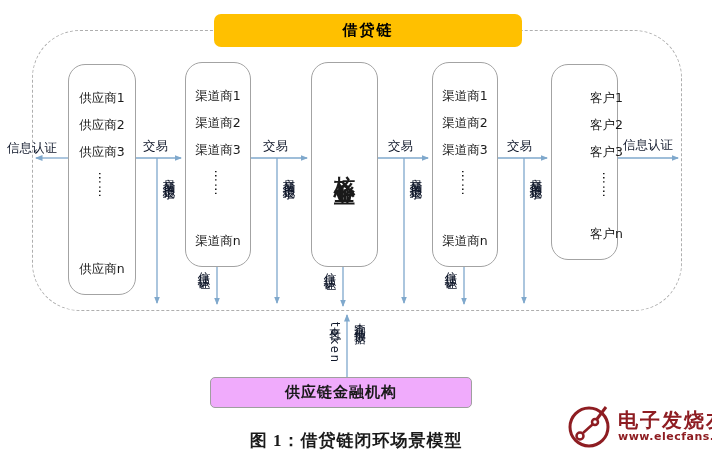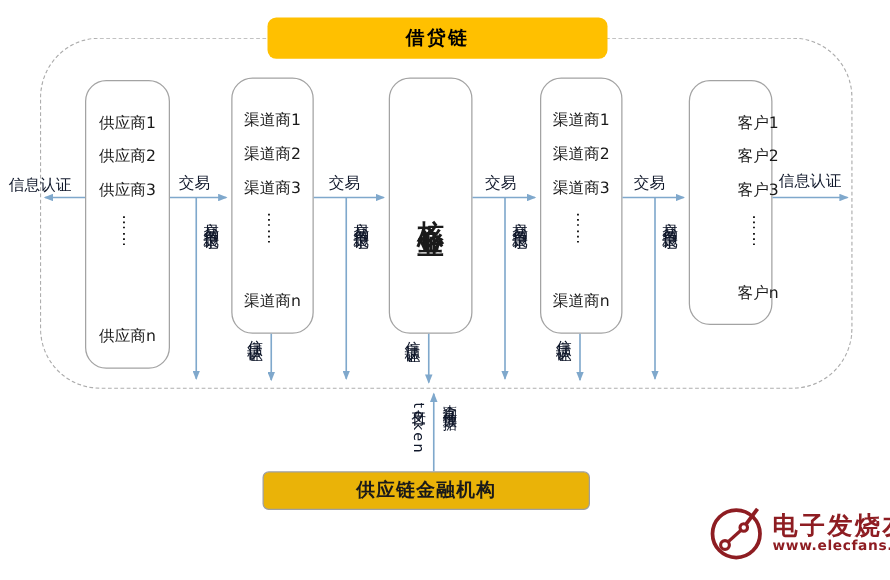--- a/index.html
+++ b/index.html
@@ -2,21 +2,21 @@
 <html><head>
 <meta charset="utf-8">
 <style>
   html,body{margin:0;padding:0;background:#fff;}
   body{font-family:"DejaVu Sans",sans-serif;color:#1a1a1a;}
   .stage{position:relative;width:712px;height:464px;background:#fff;overflow:hidden;}
 
   .dashed-frame{position:absolute;left:32px;top:30px;width:648px;height:279px;
     border:1.4px dashed #aeaeae;border-radius:48px;z-index:0;}
 
-  .chain-header{position:absolute;left:214px;top:14px;width:272px;height:33px;
+  .chain-header{position:absolute;left:214px;top:14px;width:308px;height:33px;
     background:#FFC000;border-radius:7px;z-index:3;
     display:flex;align-items:center;justify-content:center;
     font-size:15px;font-weight:bold;color:#000;letter-spacing:2px;}
 
   .node{position:absolute;background:#fff;border:1.4px solid #a3a3a3;border-radius:17px;
     z-index:1;display:flex;flex-direction:column;align-items:center;box-sizing:border-box;}
   .node-items{display:flex;flex-direction:column;align-items:center;height:100%;width:100%;
     padding:23px 0 16px;box-sizing:border-box;}
   .node-item{font-size:12.5px;line-height:19px;margin-bottom:8px;white-space:nowrap;}
   .node-item.dots{transform:rotate(90deg);letter-spacing:1px;margin:9px 0 11px;line-height:14px;}
@@ -31,21 +31,21 @@
   .core-label{writing-mode:vertical-rl;text-orientation:upright;
     font-size:21px;font-weight:bold;letter-spacing:3px;}
 
   .connector-layer{position:absolute;left:0;top:0;z-index:2;pointer-events:none;}
 
   .lbl{position:absolute;z-index:3;font-size:12.5px;color:#0f172a;white-space:nowrap;}
   .vlbl{writing-mode:vertical-rl;line-height:15px;letter-spacing:2px;}
   .small{font-size:11.5px;}
 
   .fin-box{position:absolute;left:210px;top:377px;width:260px;height:29px;
-    background:#eab308;border:1.2px solid #9f9f9f;border-radius:5px;z-index:1;
+    background:#f0abfc;border:1.2px solid #9f9f9f;border-radius:5px;z-index:1;
     display:flex;align-items:center;justify-content:center;
     font-size:15px;font-weight:bold;letter-spacing:1px;text-align:center;}
 
   .caption{position:absolute;left:0;top:429px;width:100%;text-align:center;
     font-family:"Liberation Serif",serif;font-size:17px;font-weight:bold;letter-spacing:1px;}
 
   .watermark{position:absolute;left:568px;top:401px;display:flex;align-items:center;z-index:4;}
   .wm-text{margin-left:6px;color:#8E1D22;}
   .wm-brand{font-size:20px;font-weight:bold;letter-spacing:2px;line-height:22px;}
   .wm-site{font-size:11px;font-weight:bold;letter-spacing:0.5px;line-height:12px;}
@@ -146,20 +146,21 @@
   <div class="lbl vlbl" style="left:323px;top:262px;">信息认证</div>
   <div class="lbl vlbl" style="left:444px;top:261px;">信息认证</div>
 
   <div class="lbl vlbl small" style="left:327px;top:318px;">支付token</div>
   <div class="lbl vlbl small" style="left:352px;top:314px;">查询征信数据</div>
 
   <div class="fin-box">
     <span>供应链金融机构</span>
   </div>
 
+  <div class="caption">图 1：借贷链闭环场景模型</div>
 
   <div class="watermark">
     <svg width="44" height="50" viewBox="0 0 44 50">
       <circle cx="21" cy="26" r="19" fill="none" stroke="#8E1D22" stroke-width="3"></circle>
       <circle cx="12" cy="35" r="3.5" fill="none" stroke="#8E1D22" stroke-width="2.5"></circle>
       <circle cx="27" cy="21" r="3" fill="none" stroke="#8E1D22" stroke-width="2.5"></circle>
       <line x1="15" y1="32" x2="25" y2="23" stroke="#8E1D22" stroke-width="2.5"></line>
       <line x1="29" y1="18" x2="38" y2="6" stroke="#8E1D22" stroke-width="3"></line>
     </svg>
     <div class="wm-text">

